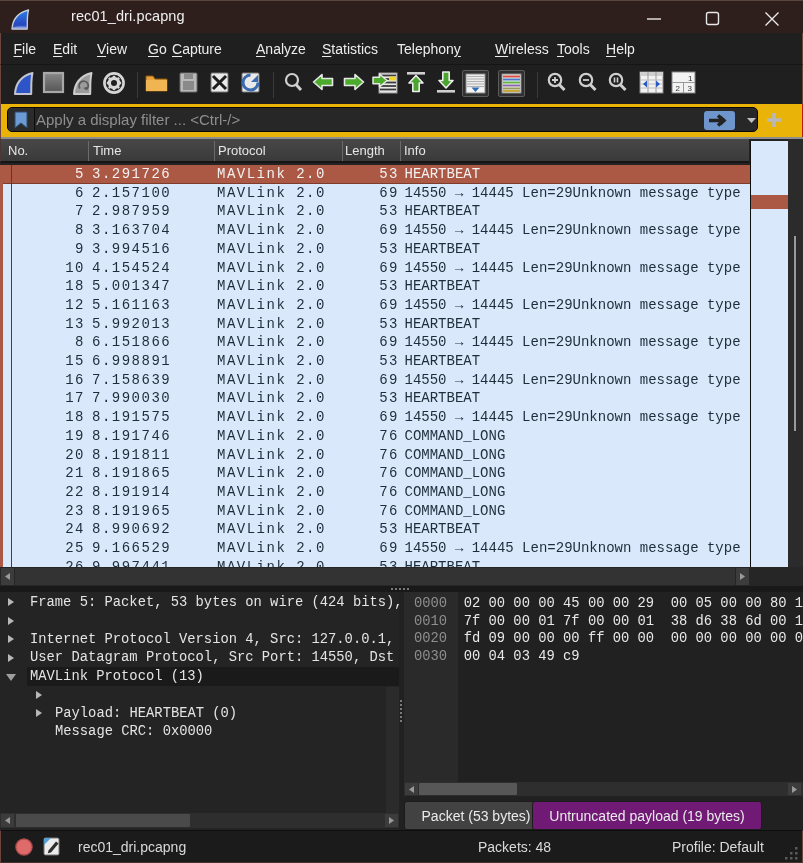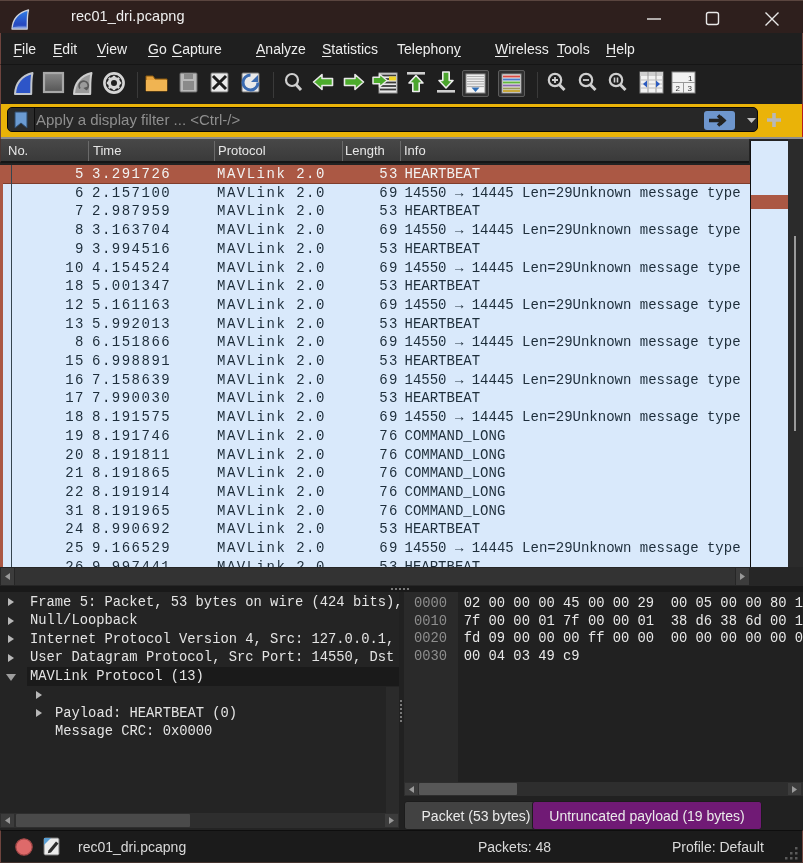--- a/index.html
+++ b/index.html
@@ -309,21 +309,21 @@
 <div class="prow" style="top:149.6px"><span class="cno">13</span><span class="ctime">5.992013</span><span class="cproto">MAVLink 2.0</span><span class="clen">53</span><span class="cinfo">HEARTBEAT</span></div>
 <div class="prow" style="top:168.3px"><span class="cno">8</span><span class="ctime">6.151866</span><span class="cproto">MAVLink 2.0</span><span class="clen">69</span><span class="cinfo">14550 → 14445 Len=29Unknown message type</span></div>
 <div class="prow" style="top:187.0px"><span class="cno">15</span><span class="ctime">6.998891</span><span class="cproto">MAVLink 2.0</span><span class="clen">53</span><span class="cinfo">HEARTBEAT</span></div>
 <div class="prow" style="top:205.7px"><span class="cno">16</span><span class="ctime">7.158639</span><span class="cproto">MAVLink 2.0</span><span class="clen">69</span><span class="cinfo">14550 → 14445 Len=29Unknown message type</span></div>
 <div class="prow" style="top:224.4px"><span class="cno">17</span><span class="ctime">7.990030</span><span class="cproto">MAVLink 2.0</span><span class="clen">53</span><span class="cinfo">HEARTBEAT</span></div>
 <div class="prow" style="top:243.1px"><span class="cno">18</span><span class="ctime">8.191575</span><span class="cproto">MAVLink 2.0</span><span class="clen">69</span><span class="cinfo">14550 → 14445 Len=29Unknown message type</span></div>
 <div class="prow" style="top:261.8px"><span class="cno">19</span><span class="ctime">8.191746</span><span class="cproto">MAVLink 2.0</span><span class="clen">76</span><span class="cinfo">COMMAND_LONG</span></div>
 <div class="prow" style="top:280.5px"><span class="cno">20</span><span class="ctime">8.191811</span><span class="cproto">MAVLink 2.0</span><span class="clen">76</span><span class="cinfo">COMMAND_LONG</span></div>
 <div class="prow" style="top:299.2px"><span class="cno">21</span><span class="ctime">8.191865</span><span class="cproto">MAVLink 2.0</span><span class="clen">76</span><span class="cinfo">COMMAND_LONG</span></div>
 <div class="prow" style="top:317.9px"><span class="cno">22</span><span class="ctime">8.191914</span><span class="cproto">MAVLink 2.0</span><span class="clen">76</span><span class="cinfo">COMMAND_LONG</span></div>
-<div class="prow" style="top:336.6px"><span class="cno">31</span><span class="ctime">8.191965</span><span class="cproto">MAVLink 2.0</span><span class="clen">76</span><span class="cinfo">COMMAND_LONG</span></div>
+<div class="prow" style="top:336.6px"><span class="cno">23</span><span class="ctime">8.191965</span><span class="cproto">MAVLink 2.0</span><span class="clen">76</span><span class="cinfo">COMMAND_LONG</span></div>
 <div class="prow" style="top:355.3px"><span class="cno">24</span><span class="ctime">8.990692</span><span class="cproto">MAVLink 2.0</span><span class="clen">53</span><span class="cinfo">HEARTBEAT</span></div>
 <div class="prow" style="top:374.0px"><span class="cno">25</span><span class="ctime">9.166529</span><span class="cproto">MAVLink 2.0</span><span class="clen">69</span><span class="cinfo">14550 → 14445 Len=29Unknown message type</span></div>
 <div class="prow" style="top:392.7px"><span class="cno">26</span><span class="ctime">9.997441</span><span class="cproto">MAVLink 2.0</span><span class="clen">53</span><span class="cinfo">HEARTBEAT</span></div>
 </div>
 <div id="redstrip"></div>
 <div id="rowline"></div>
 
 <div id="minimap">
       <div id="minired"></div>
     </div>
@@ -356,21 +356,20 @@
           <rect x="16" y="0" width="2" height="2"></rect>
         </g>
       </svg>
     </div>
 
 <div id="lower">
   <div id="details">
 <div class="tri r" style="left:8px;top:6.0px"></div>
 <div class="dline" style="top:1.5px;left:30px">Frame 5: Packet, 53 bytes on wire (424 bits),</div>
 <div class="tri r" style="left:8px;top:24.5px"></div>
-<div class="dline" style="top:20.0px;left:30px">Null/Loopback</div>
 <div class="tri r" style="left:8px;top:43.0px"></div>
 <div class="dline" style="top:38.5px;left:30px">Internet Protocol Version 4, Src: 127.0.0.1,</div>
 <div class="tri r" style="left:8px;top:61.5px"></div>
 <div class="dline" style="top:57.0px;left:30px">User Datagram Protocol, Src Port: 14550, Dst</div>
 <div class="abs" style="left:27px;top:75.0px;width:372px;height:18.5px;background:#1a1a1a"></div>
 <div class="tri d" style="left:6px;top:81.5px"></div>
 <div class="dline" style="top:75.5px;left:30px">MAVLink Protocol (13)</div>
 <div class="tri r" style="left:36px;top:98.5px"></div>
 <div class="tri r" style="left:36px;top:117.0px"></div>
 <div class="dline" style="top:112.5px;left:55px">Payload: HEARTBEAT (0)</div>

